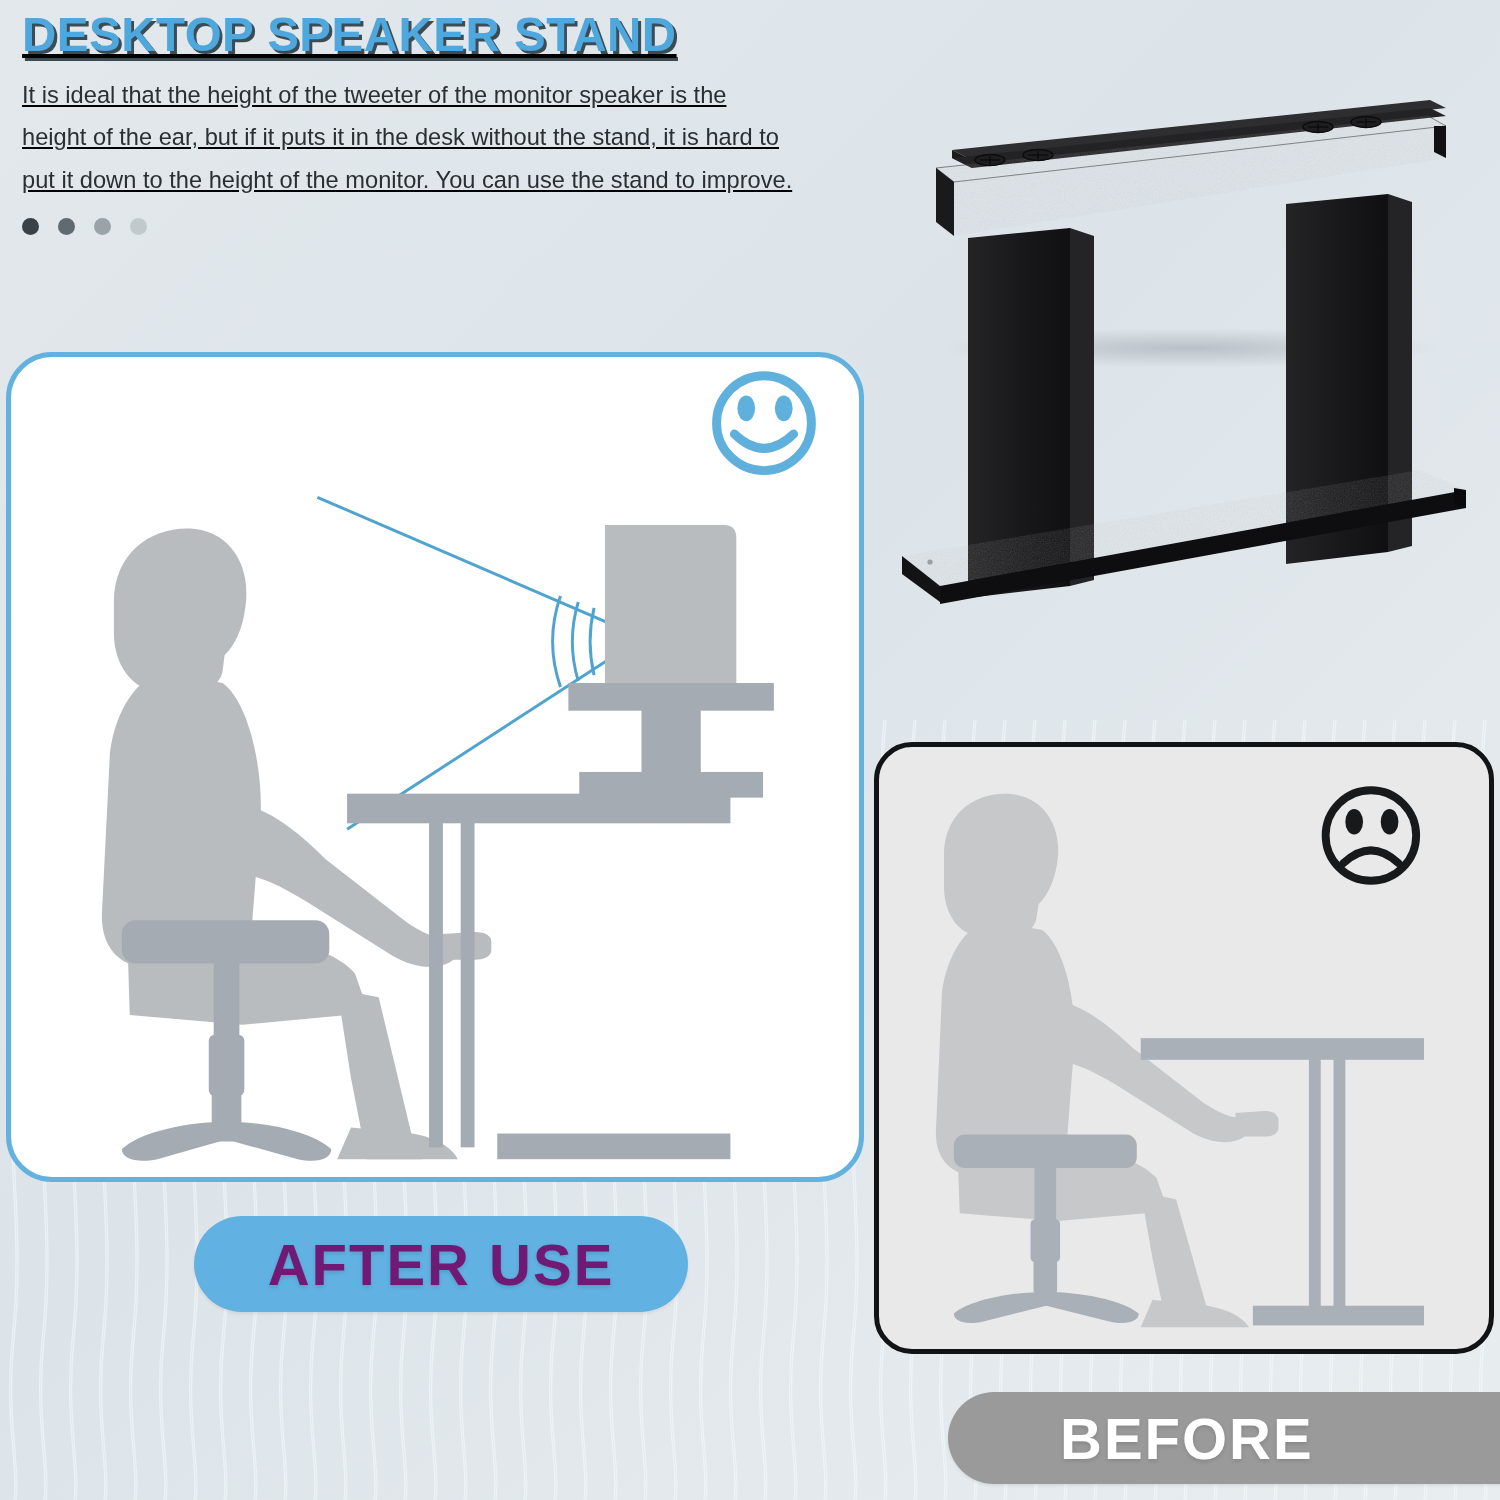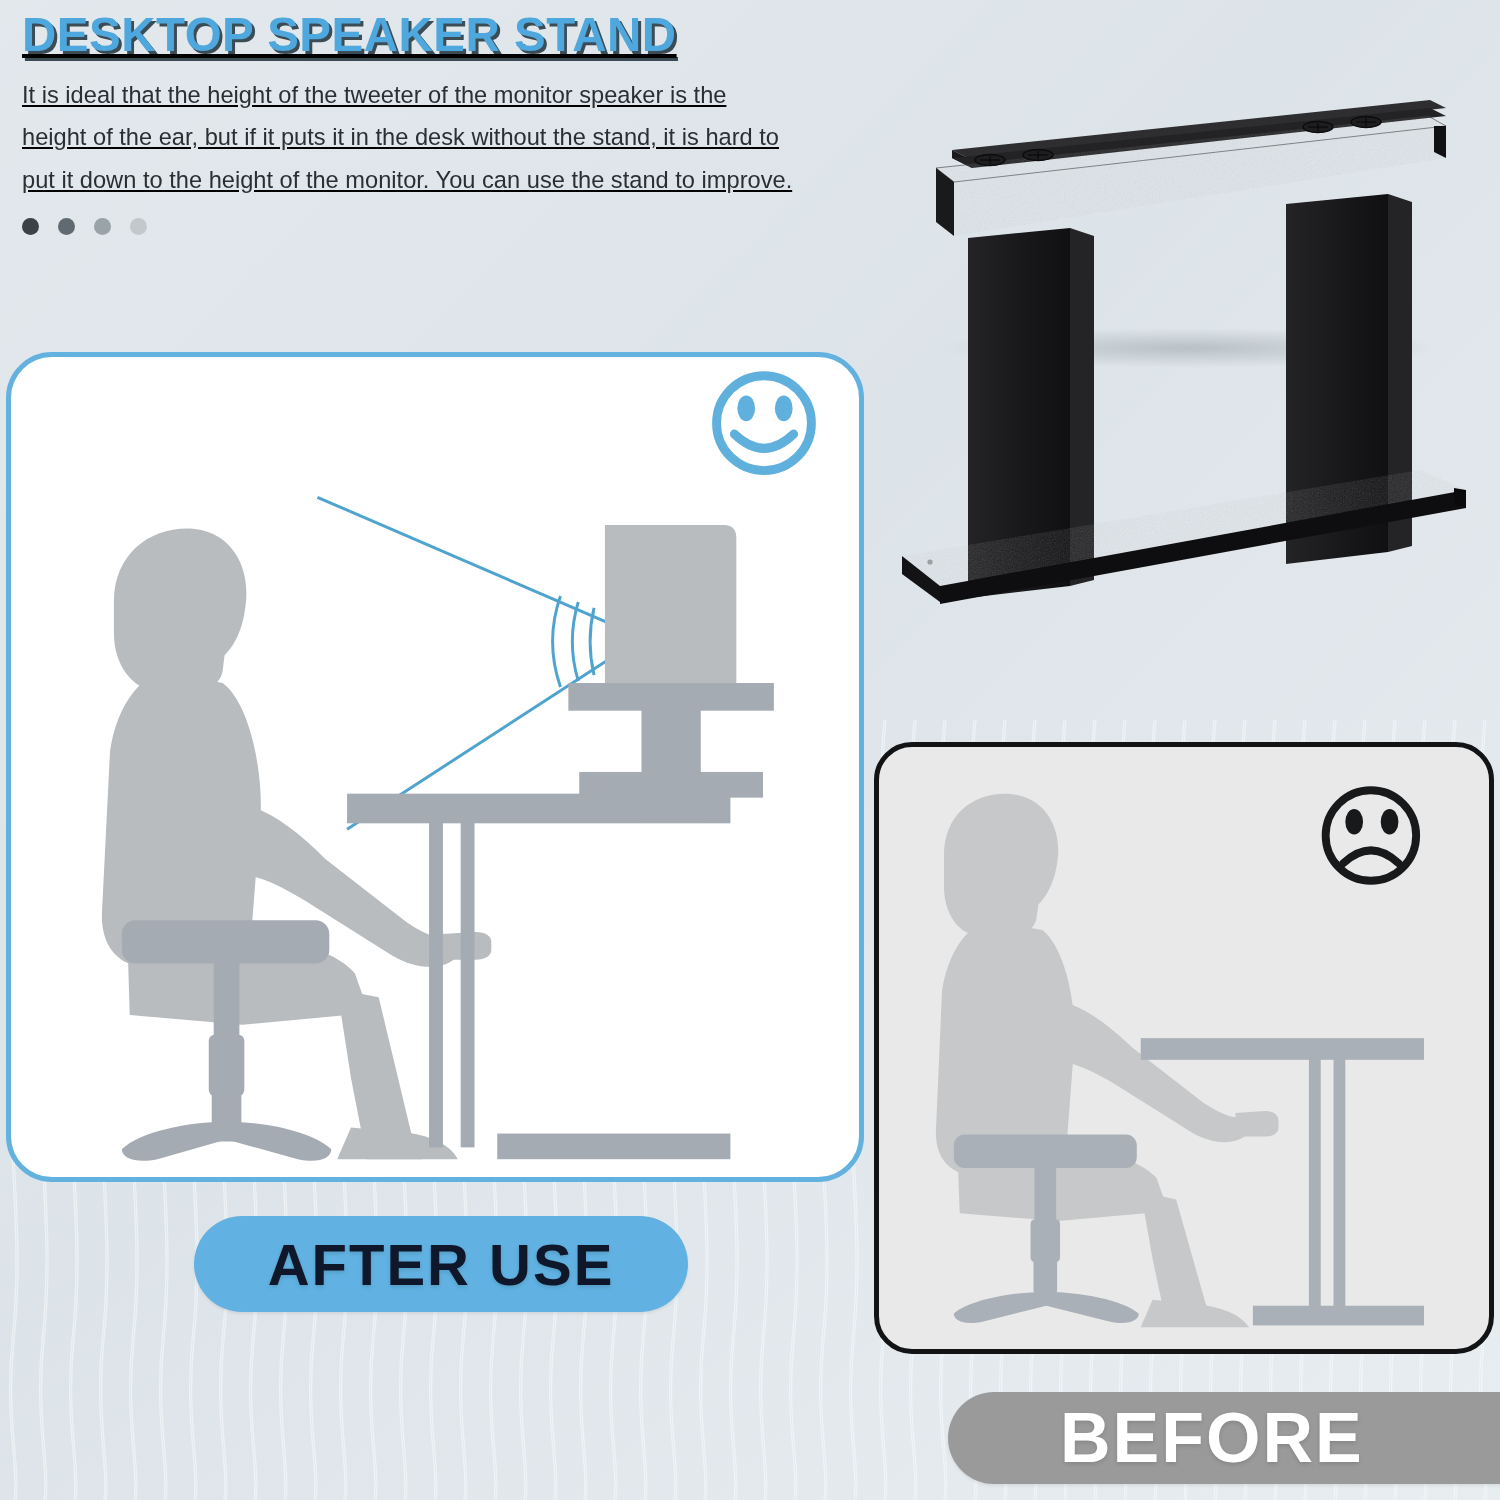--- a/index.html
+++ b/index.html
@@ -68,33 +68,33 @@
   
   #after-badge{
     position:absolute; left:194px; top:1216px;
     width:494px; height:96px; border-radius:48px;
     background:#61b2e2;
     display:flex; align-items:center; justify-content:center;
     z-index:6;
     box-shadow:0 2px 3px rgba(0,0,0,.07);
   }
   #after-badge-label{
-    color:#0f172a; font-size:58px; font-weight:bold; letter-spacing:2px;
+    color:#701a75; font-size:58px; font-weight:bold; letter-spacing:2px;
     text-shadow:0 2px 4px rgba(0,0,0,.13);
     font-family:"Liberation Sans", sans-serif;
   }
   #before-badge{
     position:absolute; left:948px; top:1392px;
     width:600px; height:92px; border-radius:46px;
     background:#9a9a9a;
     display:flex; align-items:center; z-index:6;
     box-shadow:0 2px 3px rgba(0,0,0,.07);
   }
   #before-badge-label{
-    color:#fff; font-size:70px; font-weight:bold; letter-spacing:2px;
+    color:#fff; font-size:58px; font-weight:bold; letter-spacing:2px;
     margin-left:112px;
     text-shadow:0 2px 4px rgba(0,0,0,.13);
     font-family:"Liberation Sans", sans-serif;
   }
   .full{ width:100%; height:100%; display:block; }
 </style>
 </head>
 <body>
 
 <div id="bg-texture"></div>

